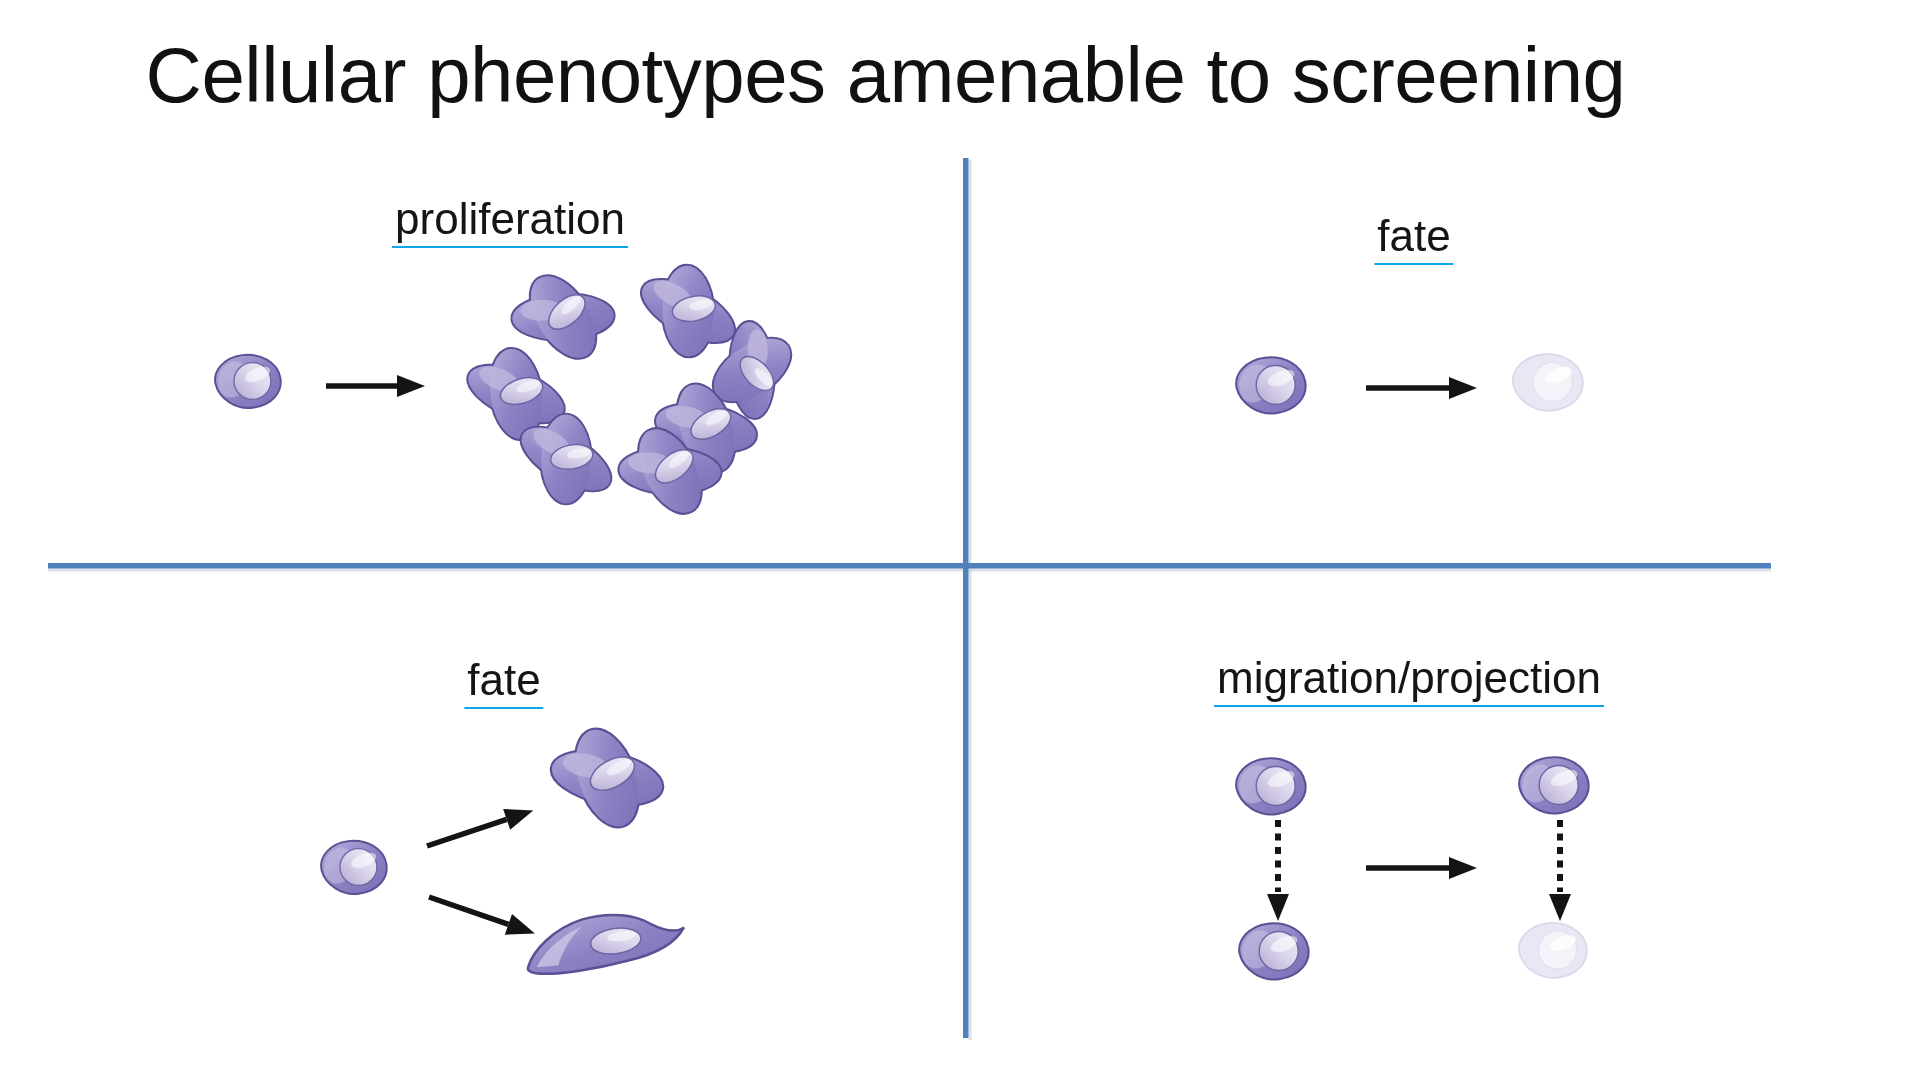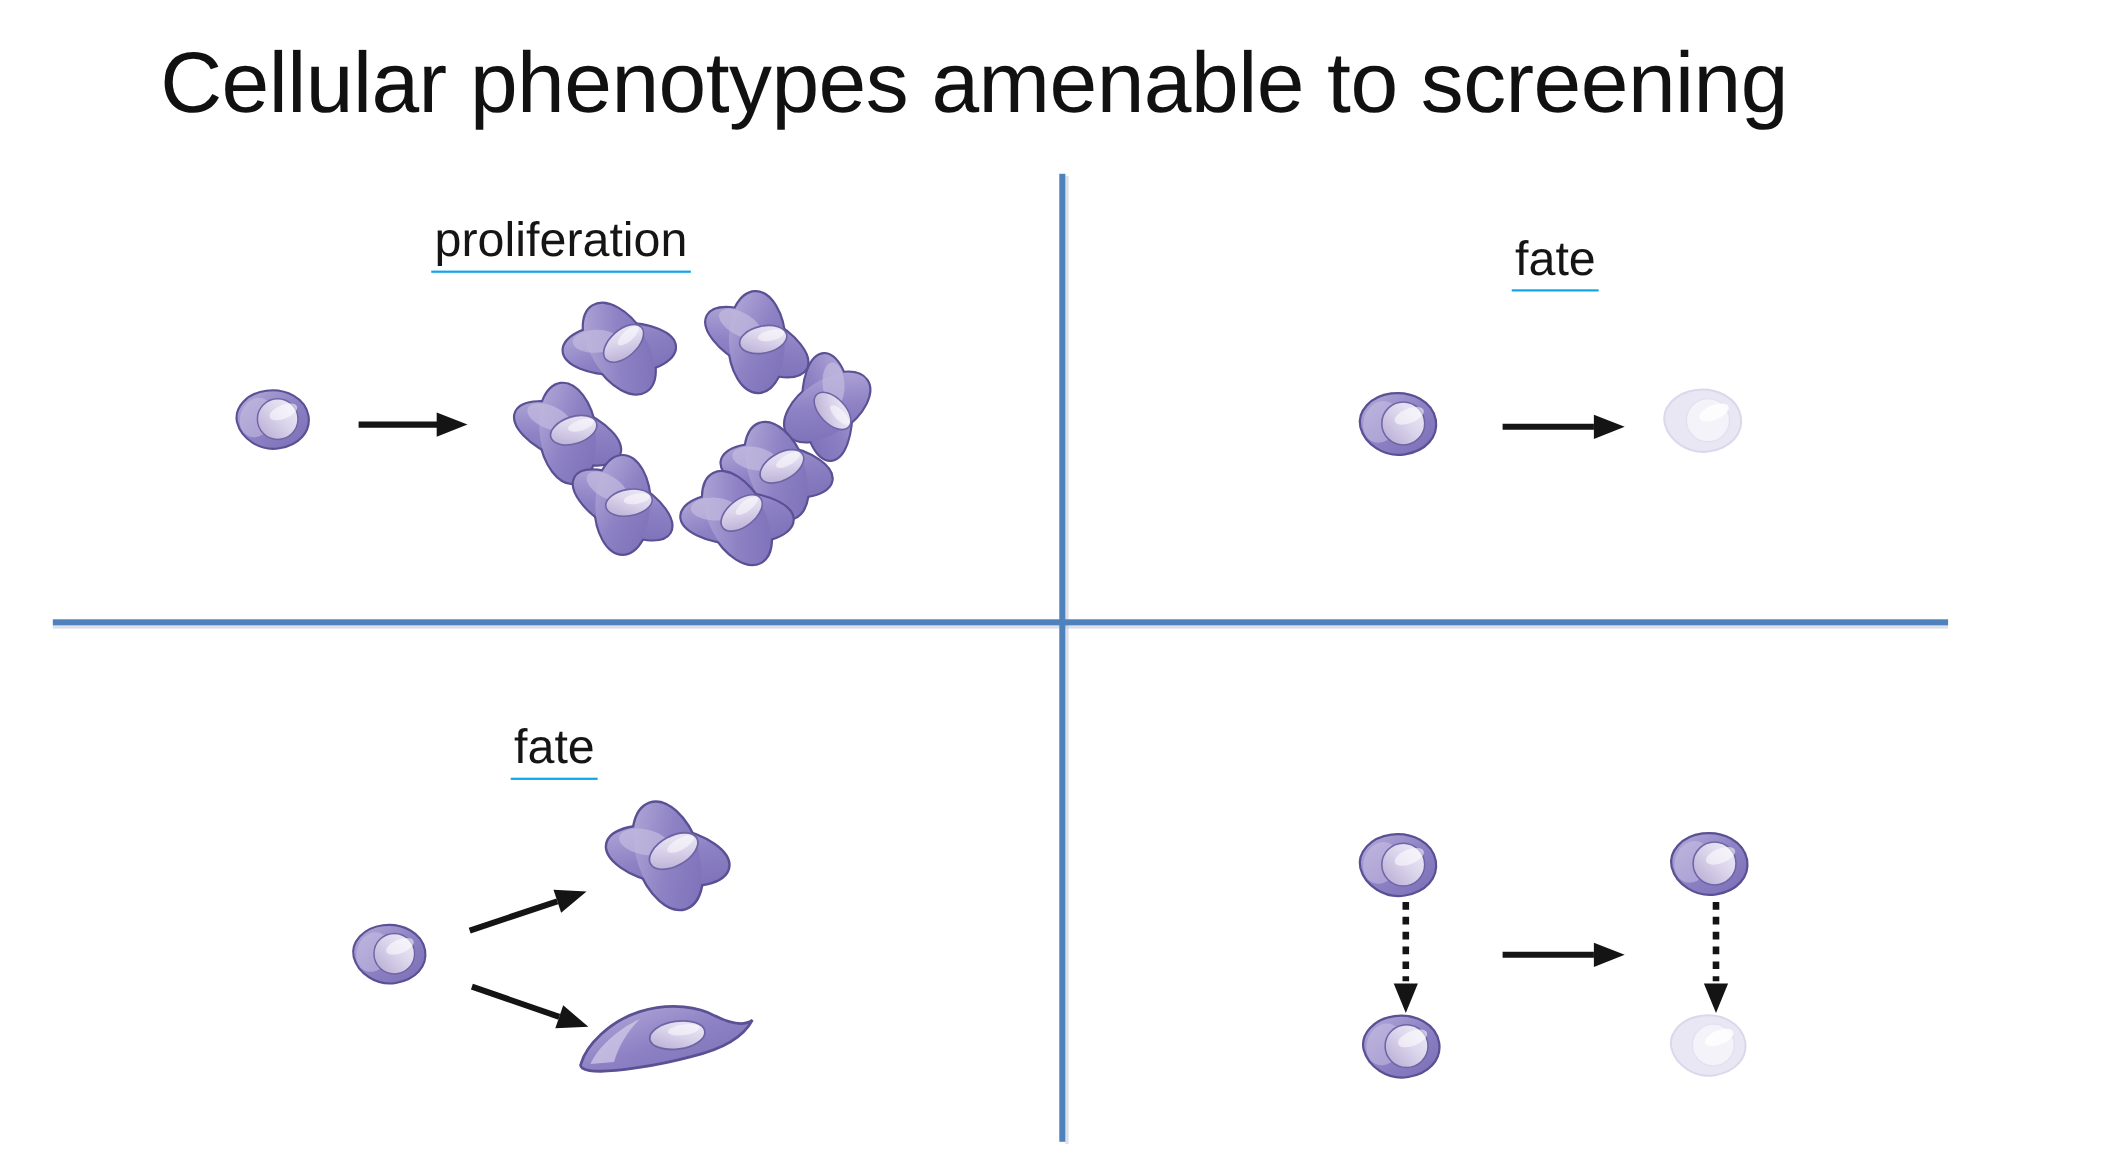--- a/index.html
+++ b/index.html
@@ -17,20 +17,21 @@
 </head>
 <body>
 
 <div class="stage">
 
   <h1 class="title">Cellular phenotypes amenable to screening</h1>
 
   <div class="qlabel" style="left:510px;top:197px">proliferation</div>
   <div class="qlabel" style="left:1414px;top:214px">fate</div>
   <div class="qlabel" style="left:504px;top:658px">fate</div>
+  <div class="qlabel" style="left:1409px;top:656px">migration/projection</div>
 
   <svg class="art" width="1914" height="1068" viewBox="0 0 1914 1068">
     <defs>
       <linearGradient id="bodyGrad" x1="0" y1="0" x2="1" y2="1">
         <stop offset="0" stop-color="#b7aeda"></stop>
         <stop offset="0.5" stop-color="#8e82c5"></stop>
         <stop offset="1" stop-color="#7a6db6"></stop>
       </linearGradient>
       <linearGradient id="nucGrad" x1="0" y1="1" x2="1" y2="0">
         <stop offset="0" stop-color="#b3a8d1"></stop>

